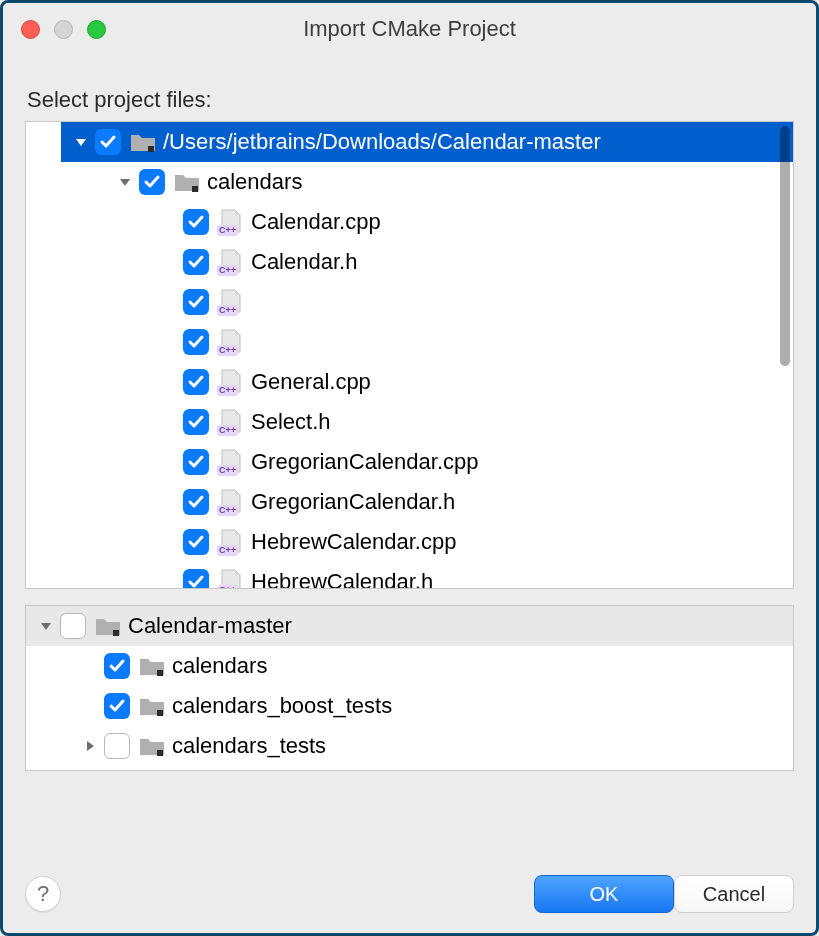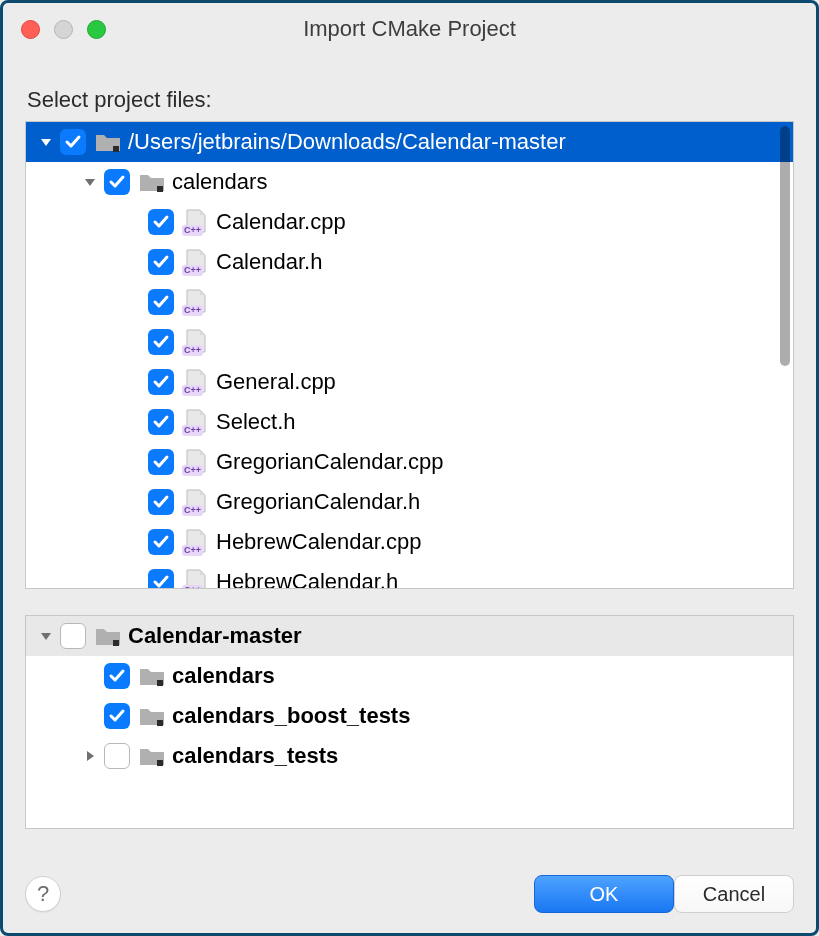--- a/index.html
+++ b/index.html
@@ -35,22 +35,22 @@
     pointer-events: none;
   }
   .body { padding: 16px 22px 16px 22px; flex: 1; display: flex; flex-direction: column; }
   .section-label { font-size: 22px; color: #2b2b2b; margin: 16px 0 8px 2px; }
   .tree-pane {
     background: #fff;
     border: 1px solid #c7c7c7;
     position: relative;
     overflow: hidden;
   }
-  .tree-pane.main { height: 468px; margin-bottom: 26px; }
-  .tree-pane.includes { height: 214px; font-weight: bold; }
+  .tree-pane.main { height: 468px; margin-bottom: 16px; padding-left: 35px; }
+  .tree-pane.includes { height: 166px; }
   .tree { font-size: 22px; }
   .row {
     display: flex; align-items: center;
     height: 40px; padding-left: 6px;
     white-space: nowrap;
   }
   .row.sel { background: #005fcc; color: #fff; }
   .row.shade { background: #e8e8e8; }
   .indent { display: inline-block; }
   .disclosure {

